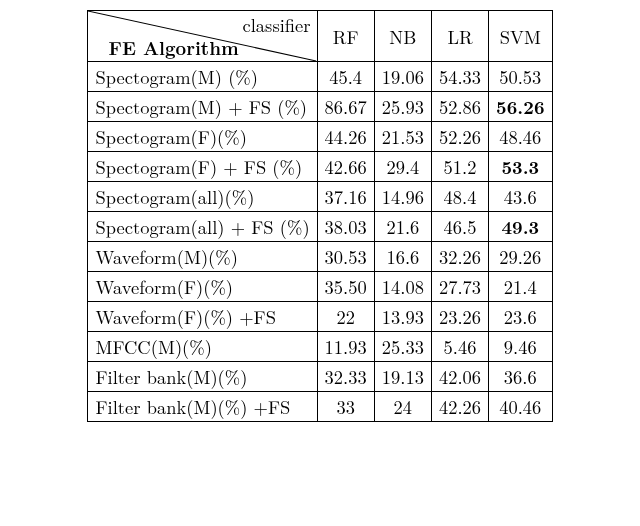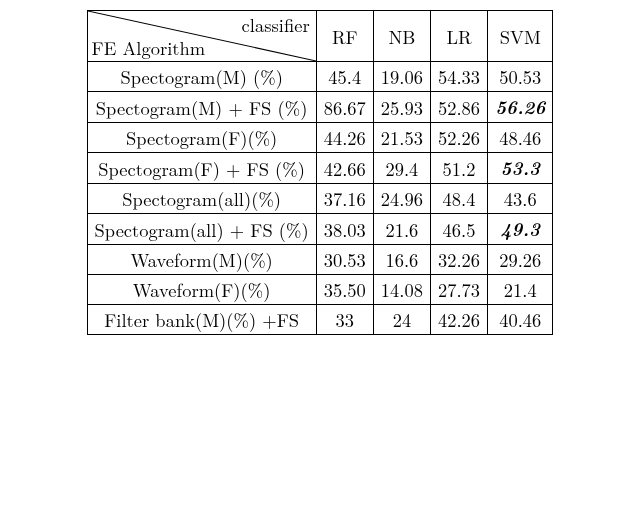--- a/index.html
+++ b/index.html
@@ -15,44 +15,44 @@
     margin: 0 auto;
   }
   td, th {
     border: 1px solid #000;
     padding: 1px 7px 2px 7px;
     text-align: center;
     white-space: nowrap;
     font-weight: normal;
   }
   td.rowhead {
-    text-align: center;
+    text-align: left;
   }
   .diag {
     position: relative;
     width: 220px;
     height: 50px;
     padding: 0;
   }
   .diag svg {
     position: absolute;
     top: 0; left: 0;
     width: 100%; height: 100%;
   }
   .diag .top {
     position: absolute;
     top: 0px; right: 6px;
     font-weight: normal;
   }
   .diag .bottom {
     position: absolute;
-    bottom: 1px; left: 4px;
-    font-weight: normal;
+    bottom: 1px; left: 20px;
+    font-weight: bold;
   }
-  .bold { font-weight: bold; font-style: italic; }
+  .bold { font-weight: bold; }
 </style>
 </head>
 <body>
 
 <table>
   <tbody>
       <tr>
     <th class="diag">
       <svg viewBox="0 0 220 50" preserveAspectRatio="none">
         <line x1="0" y1="0" x2="220" y2="50" stroke="black" stroke-width="1"></line>
@@ -91,21 +91,21 @@
       <tr>
         <td class="rowhead">Spectogram(F) + FS (%)</td>
         <td>42.66</td>
         <td>29.4</td>
         <td>51.2</td>
         <td class="bold">53.3</td>
       </tr>
       <tr>
         <td class="rowhead">Spectogram(all)(%)</td>
         <td>37.16</td>
-        <td>24.96</td>
+        <td>14.96</td>
         <td>48.4</td>
         <td>43.6</td>
       </tr>
       <tr>
         <td class="rowhead">Spectogram(all) + FS (%)</td>
         <td>38.03</td>
         <td>21.6</td>
         <td>46.5</td>
         <td class="bold">49.3</td>
       </tr>
@@ -117,20 +117,41 @@
         <td>29.26</td>
       </tr>
       <tr>
         <td class="rowhead">Waveform(F)(%)</td>
         <td>35.50</td>
         <td>14.08</td>
         <td>27.73</td>
         <td>21.4</td>
       </tr>
       <tr>
+        <td class="rowhead">Waveform(F)(%) +FS</td>
+        <td>22</td>
+        <td>13.93</td>
+        <td>23.26</td>
+        <td>23.6</td>
+      </tr>
+      <tr>
+        <td class="rowhead">MFCC(M)(%)</td>
+        <td>11.93</td>
+        <td>25.33</td>
+        <td>5.46</td>
+        <td>9.46</td>
+      </tr>
+      <tr>
+        <td class="rowhead">Filter bank(M)(%)</td>
+        <td>32.33</td>
+        <td>19.13</td>
+        <td>42.06</td>
+        <td>36.6</td>
+      </tr>
+      <tr>
         <td class="rowhead">Filter bank(M)(%) +FS</td>
         <td>33</td>
         <td>24</td>
         <td>42.26</td>
         <td>40.46</td>
       </tr>
     </tbody>
 </table>
 
 </body></html>

